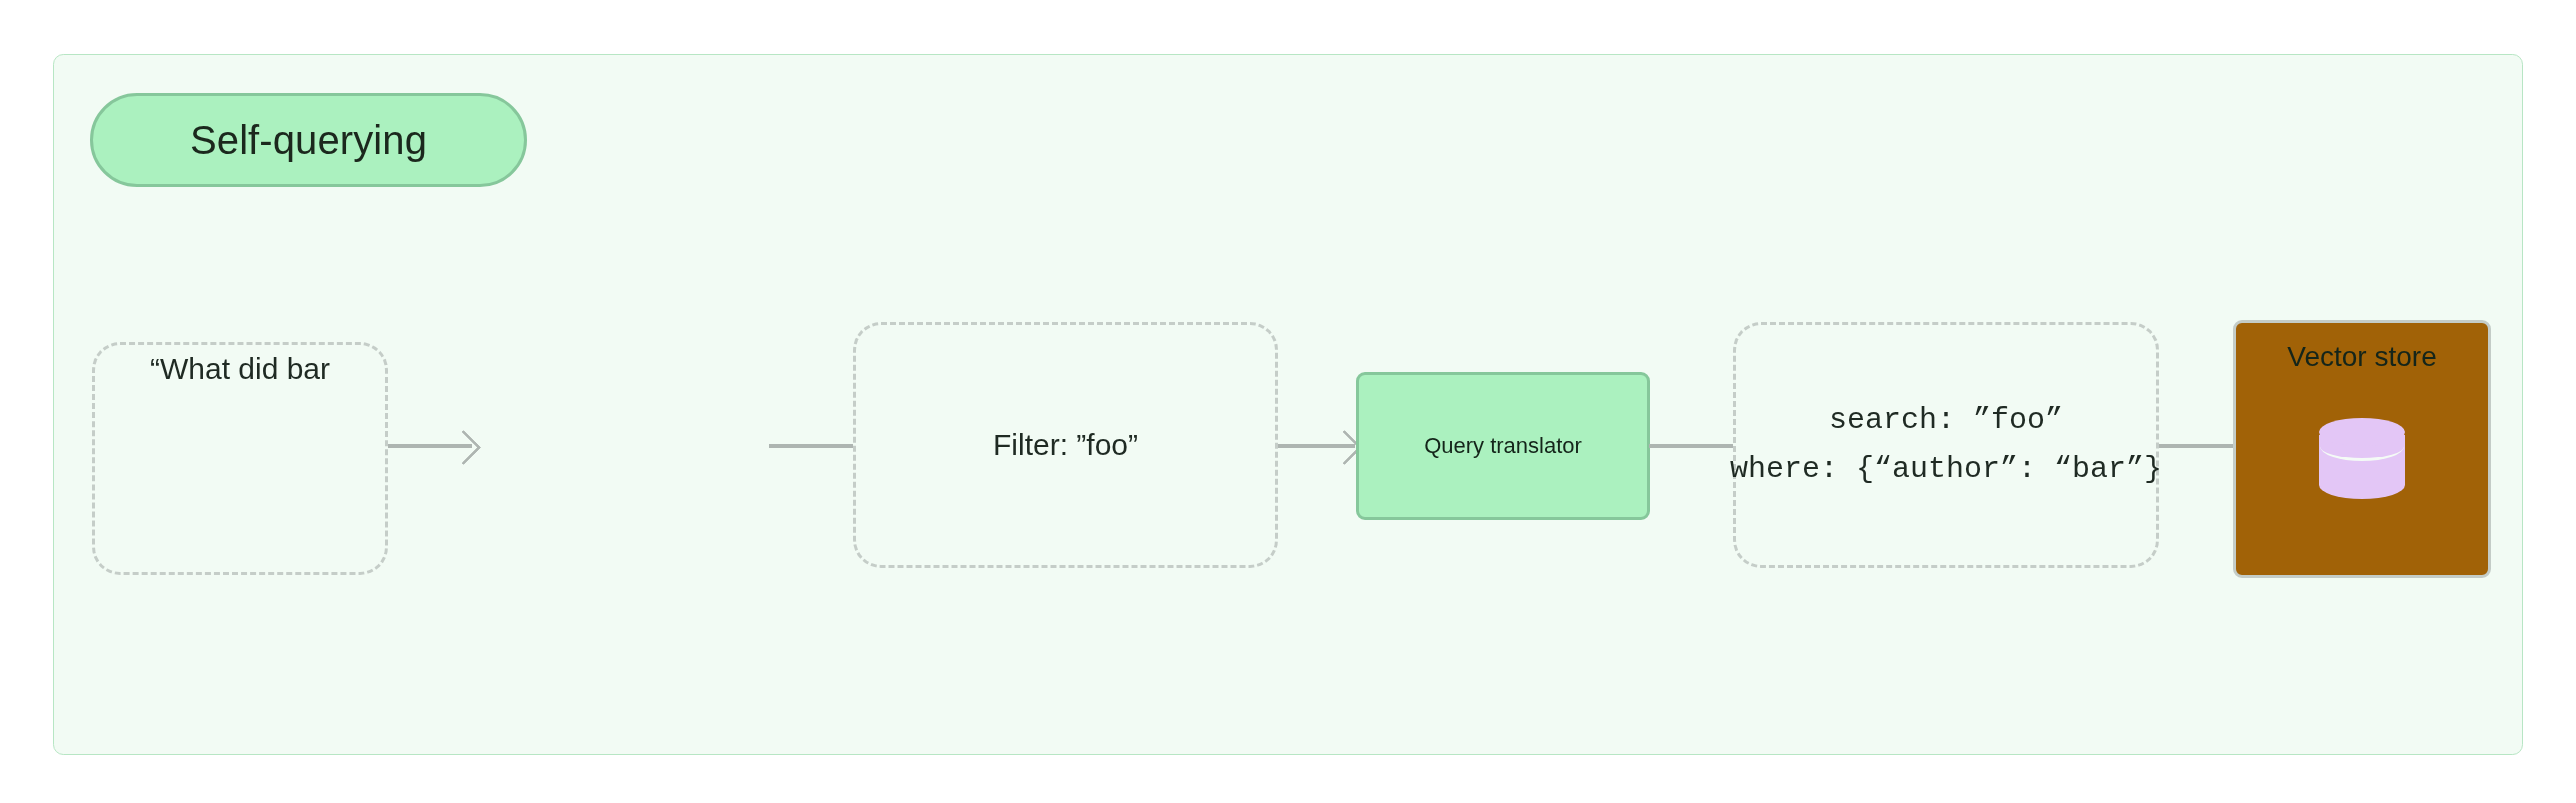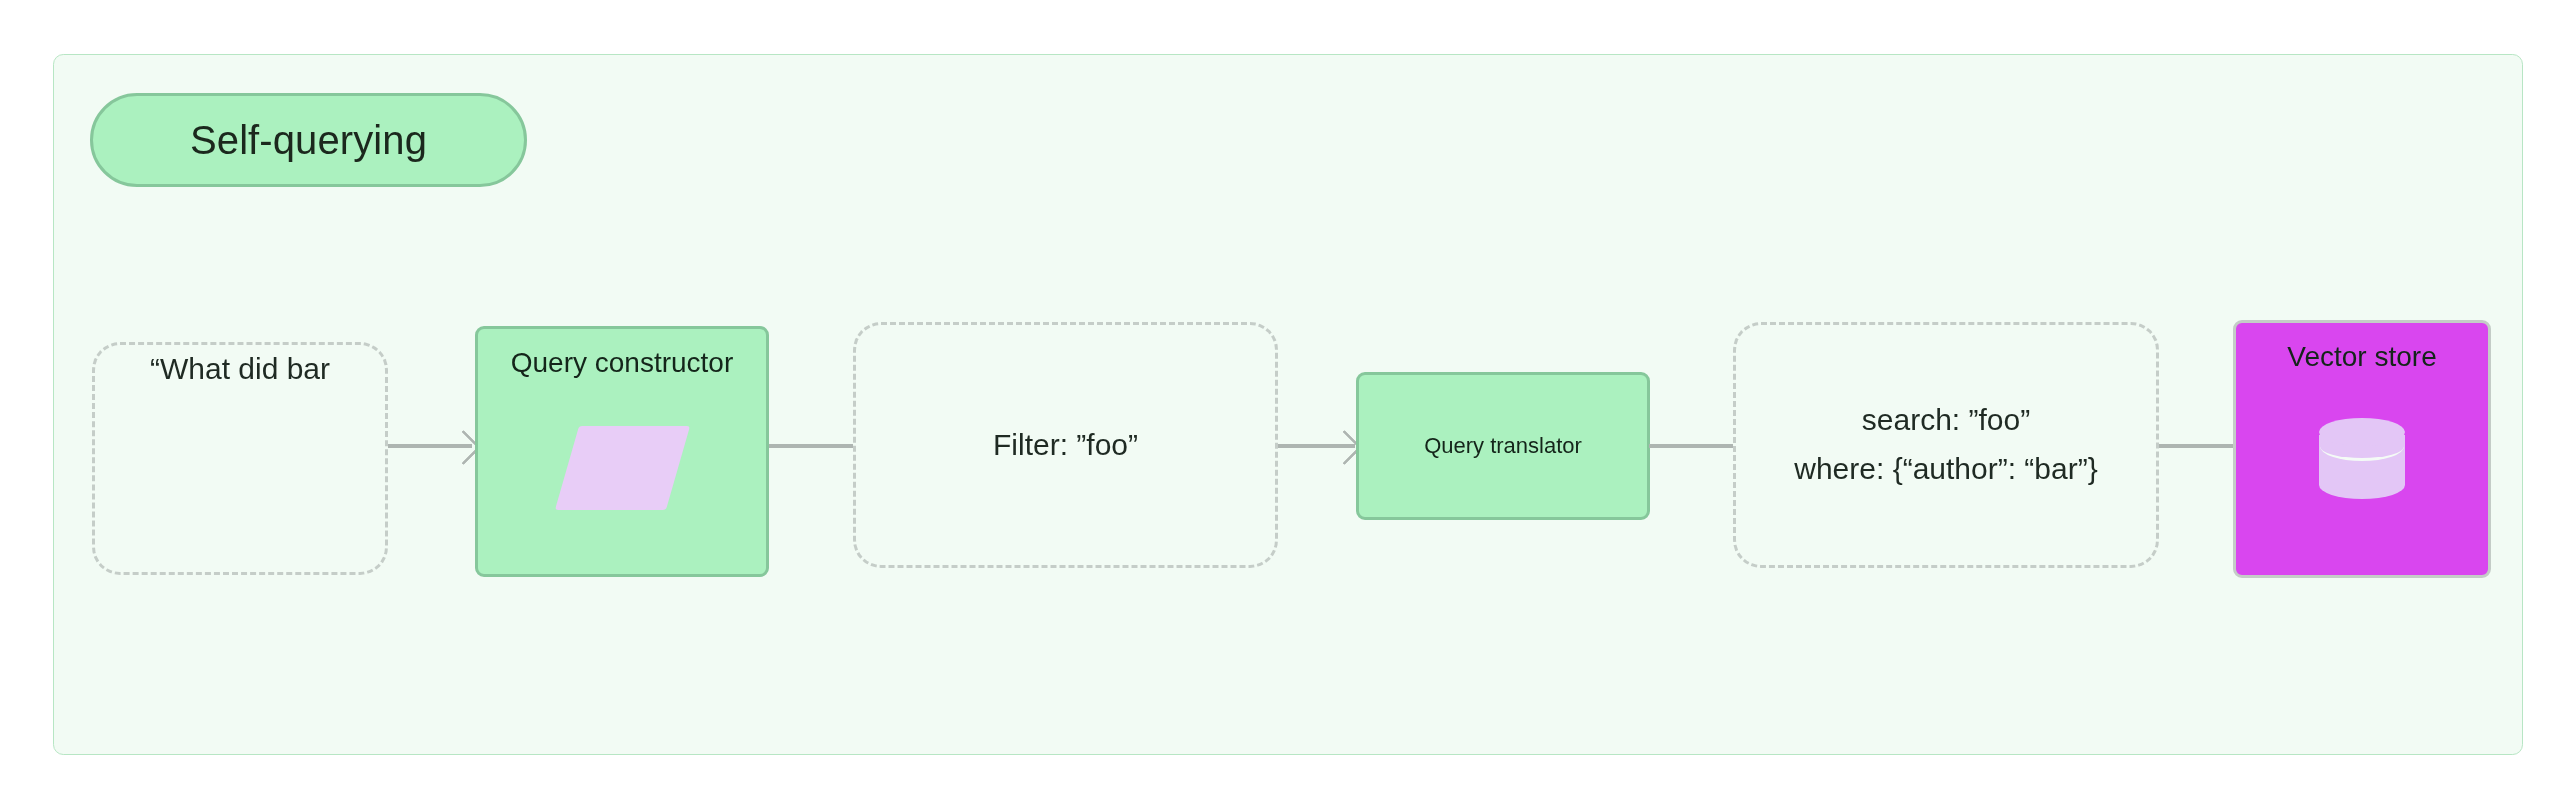--- a/index.html
+++ b/index.html
@@ -80,21 +80,21 @@
   
   .node-green {
     background: #abf1bf;
     border: 3.2px solid #86c79b;
     border-radius: 9px;
     color: #14251a;
   }
 
   
   .node-gray {
-    background: #d946ef;
+    background: #a16207;
     border: 3.2px solid #c4ccc7;
     border-radius: 9px;
     color: #14251a;
   }
 
   .node-label-top {
     position: absolute;
     left: 0;
     right: 0;
     top: 16.7px;
@@ -195,43 +195,37 @@
     <span>Self-querying</span>
   </div>
 
   <div class="node node-dashed" style="left:92px; top:338px; width:296px; height:233px;justify-content:space-between;">
     <span class="line">“What did bar</span>
   </div>
 
   <div class="connector" style="left:388px; top:440px; width:84px;"></div>
   <div class="arrowhead" style="left:451px; top:431px;"></div>
 
-  <div class="node node-green" style="left:475px; top:322px; width:294px; height:251px;">
-    <div class="node-label-top">Query constructor</div>
-    <div class="icon-wrap" style="top:97px;">
-      <div class="parallelogram-icon"></div>
-    </div>
-  </div>
 
   <div class="connector" style="left:769px; top:440px; width:84px;"></div>
 
   <div class="node node-dashed" style="left:853px; top:318px; width:425px; height:246px;">
     <span class="line">Filter: ”foo”</span>
   </div>
 
   <div class="connector" style="left:1278px; top:440px; width:77px;"></div>
   <div class="arrowhead" style="left:1332px; top:431px;"></div>
 
   <div class="node node-green" style="left:1356px; top:368px; width:294px; height:148px;">
     <div class="node-label-center">Query translator</div>
   </div>
 
   <div class="connector" style="left:1649px; top:440px; width:84px;"></div>
 
-  <div class="node node-dashed" style="left:1733px; top:318px; width:426px; height:246px;">
+  <div class="node node-dashed" style="left:1733px; top:318px; width:426px; height:246px;font-family:Liberation Mono, monospace;">
     <span class="line">search: ”foo”</span>
     <span class="line">where: {“author”: “bar”}</span>
   </div>
 
   <div class="connector" style="left:2159px; top:440px; width:82px;"></div>
   <div class="arrowhead" style="left:2222px; top:431px;"></div>
 
   <div class="node node-gray" style="left:2233px; top:316px; width:258px; height:258px;">
     <div class="node-label-top">Vector store</div>
     <div class="icon-wrap" style="top:95px;">

